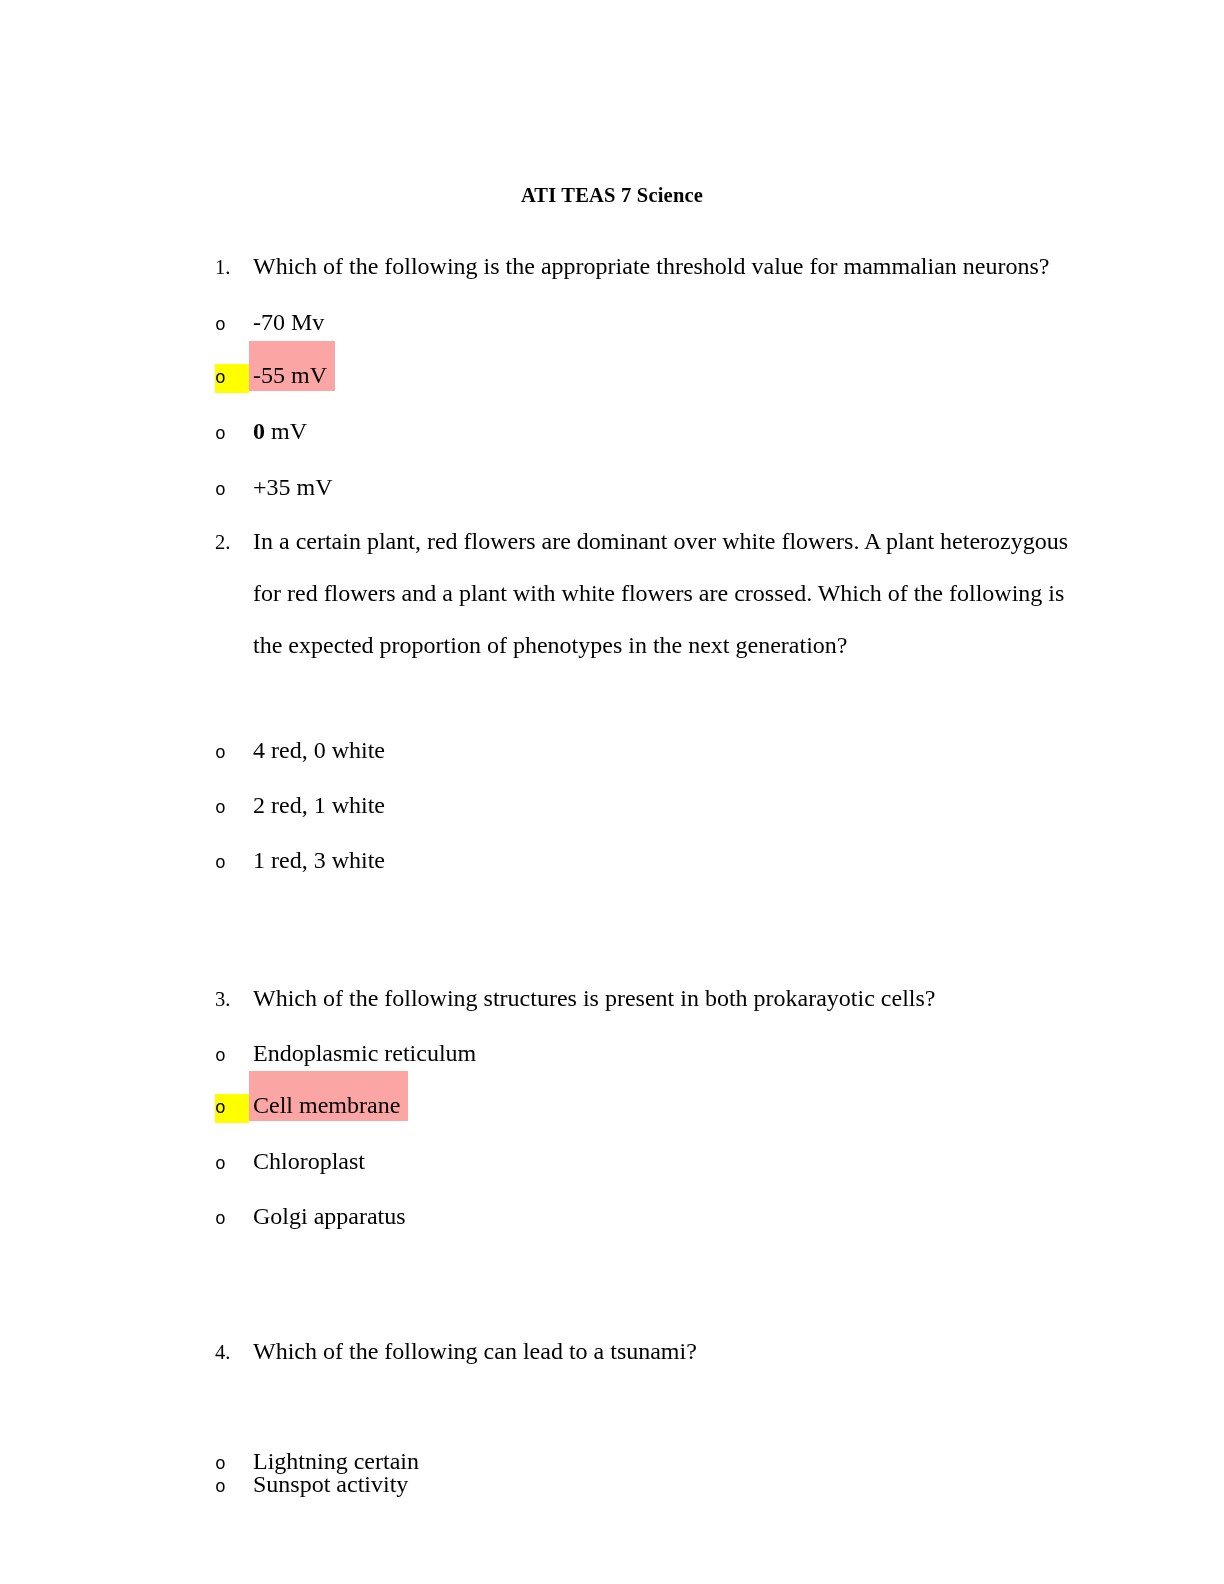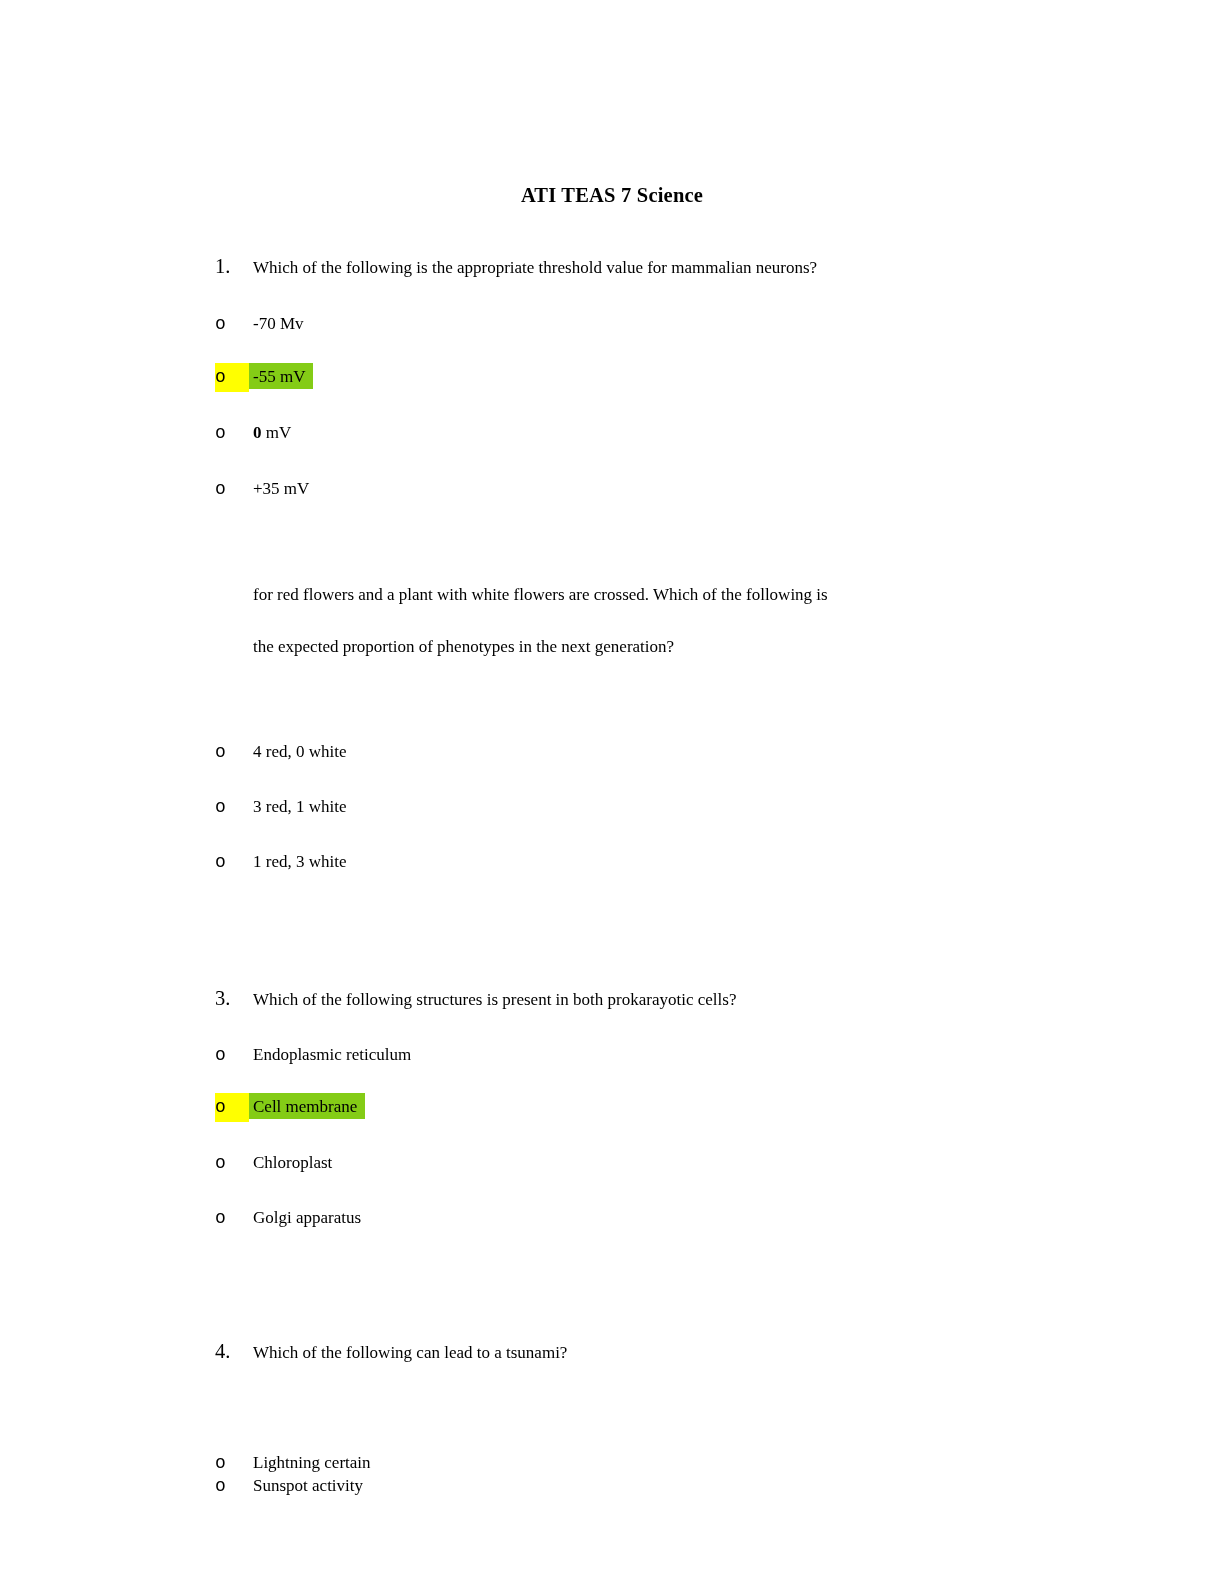--- a/index.html
+++ b/index.html
@@ -41,35 +41,35 @@
     vertical-align: baseline;
   }
   .q-num {
     font-size: 20.5px;
   }
   .bullet {
     font-family: "Liberation Mono", monospace;
     font-size: 18px;
   }
   .q-text, .opt-text {
-    font-size: 17px;
+    font-size: 24px;
     text-align: right;
   }
   .cont .marker { visibility: hidden; }
   
   .hl-m {
     display: inline-block;
     width: 34px;
     margin-right: 4px;
     background: #ffff00;
     padding: 2px 0 3px 0;
   }
   .hl-t {
-    background: #84cc16;
-    padding: 4px 8px 3px 4px;
+    background: #fca5a5;
+    padding: 21px 8px 3px 4px;
     margin-left: -4px;
   }
   .b { font-weight: bold; }
 </style>
 </head>
 <body>
 
 <div class="page">
 
   <div class="doc-title">ATI TEAS 7 Science</div>
@@ -83,31 +83,34 @@
   <div class="row" style="top:315px">
     <span class="marker bullet hl-m">o</span><span class="opt-text hl-t">-55 mV</span>
   </div>
   <div class="row" style="top:371px">
     <span class="marker bullet">o</span><span class="opt-text"><span class="b">0</span><span> mV</span></span>
   </div>
   <div class="row" style="top:427px">
     <span class="marker bullet">o</span><span class="opt-text">+35 mV</span>
   </div>
 
+  <div class="row" style="top:481px">
+    <span class="marker q-num">2.</span><span class="q-text">In a certain plant, red flowers are dominant over white flowers. A plant heterozygous</span>
+  </div>
   <div class="row cont" style="top:533px">
     <span class="marker q-num">&nbsp;</span><span class="q-text">for red flowers and a plant with white flowers are crossed. Which of the following is</span>
   </div>
   <div class="row cont" style="top:585px">
     <span class="marker q-num">&nbsp;</span><span class="q-text">the expected proportion of phenotypes in the next generation?</span>
   </div>
   <div class="row" style="top:690px">
     <span class="marker bullet">o</span><span class="opt-text">4 red, 0 white</span>
   </div>
   <div class="row" style="top:745px">
-    <span class="marker bullet">o</span><span class="opt-text">3 red, 1 white</span>
+    <span class="marker bullet">o</span><span class="opt-text">2 red, 1 white</span>
   </div>
   <div class="row" style="top:800px">
     <span class="marker bullet">o</span><span class="opt-text">1 red, 3 white</span>
   </div>
 
   <div class="row" style="top:938px">
     <span class="marker q-num">3.</span><span class="q-text">Which of the following structures is present in both prokarayotic cells?</span>
   </div>
   <div class="row" style="top:993px">
     <span class="marker bullet">o</span><span class="opt-text">Endoplasmic reticulum</span>

